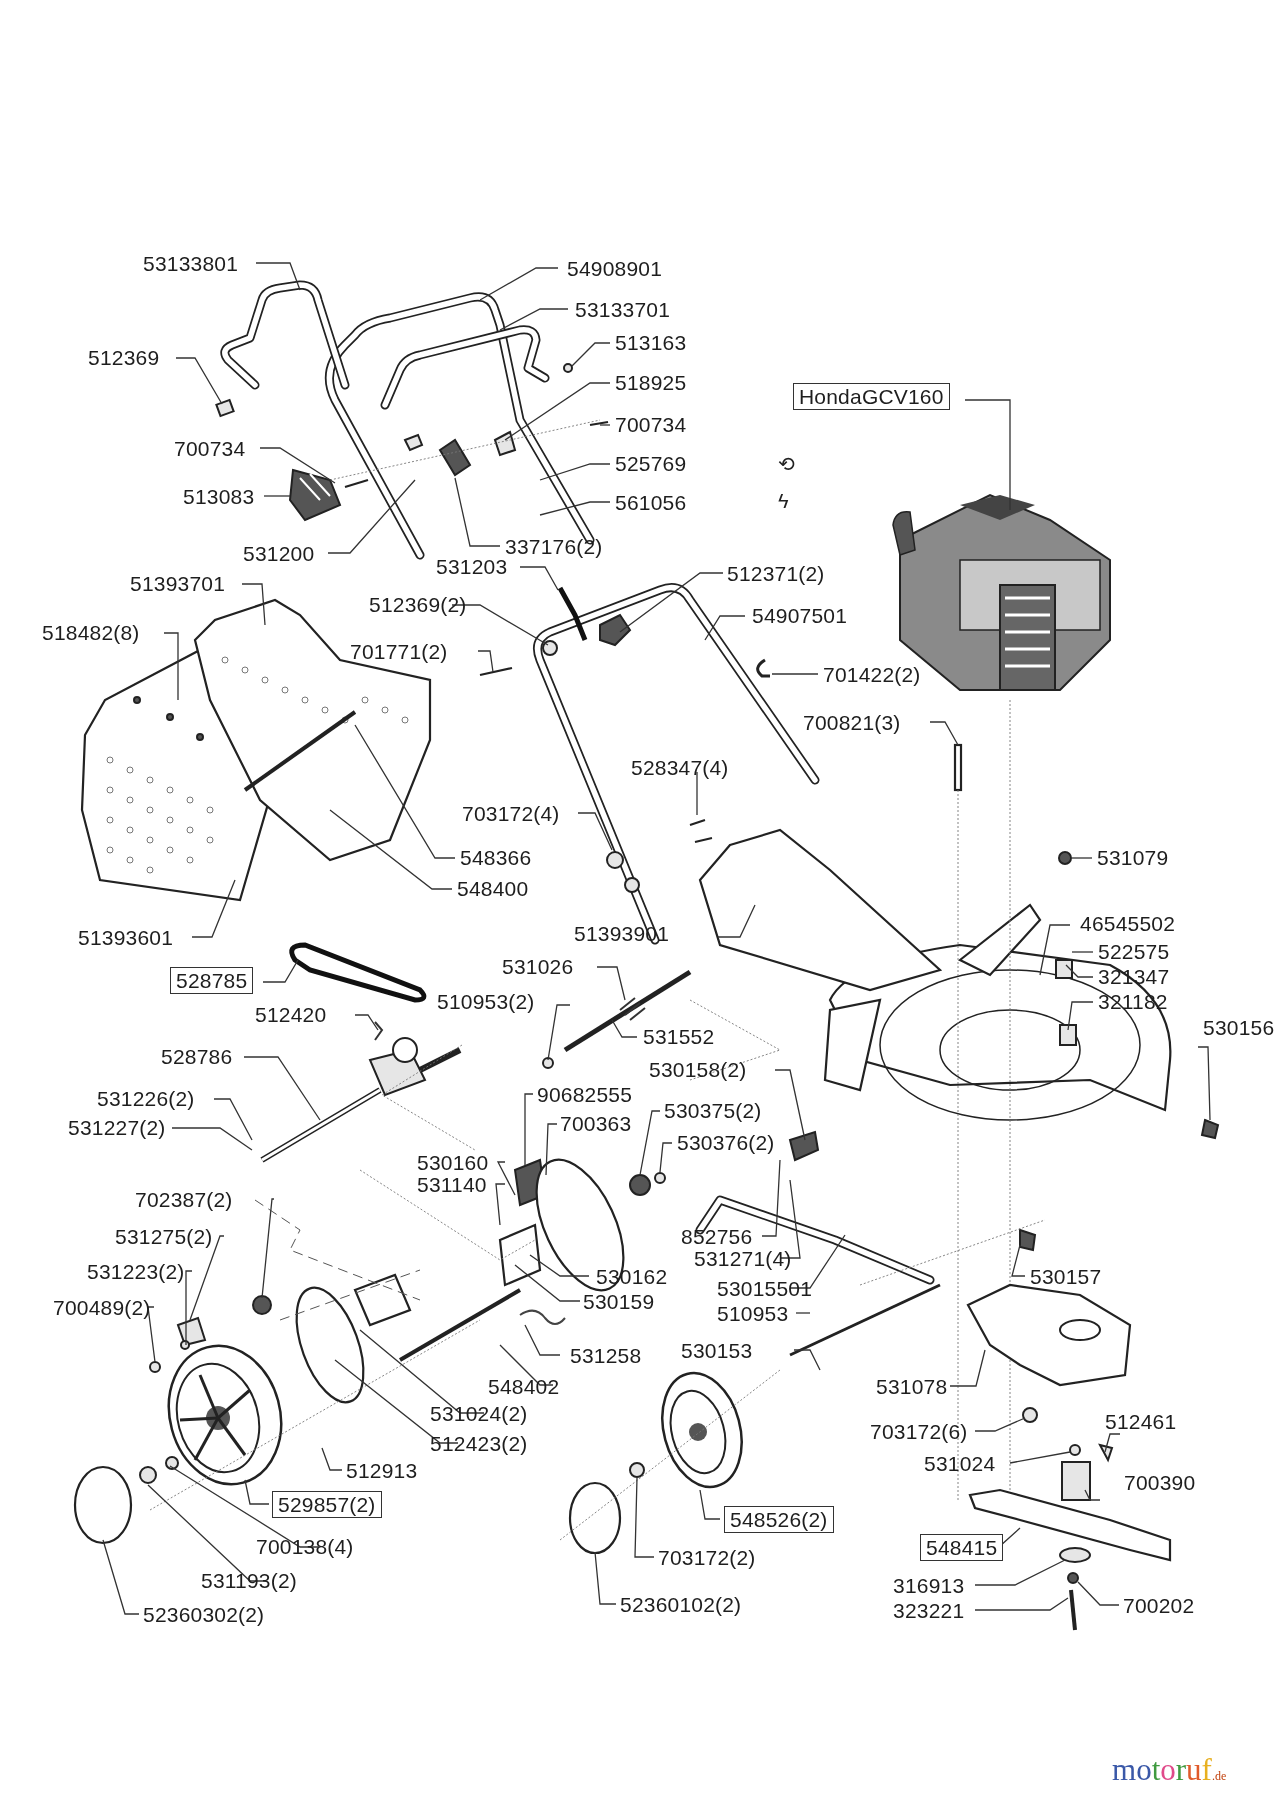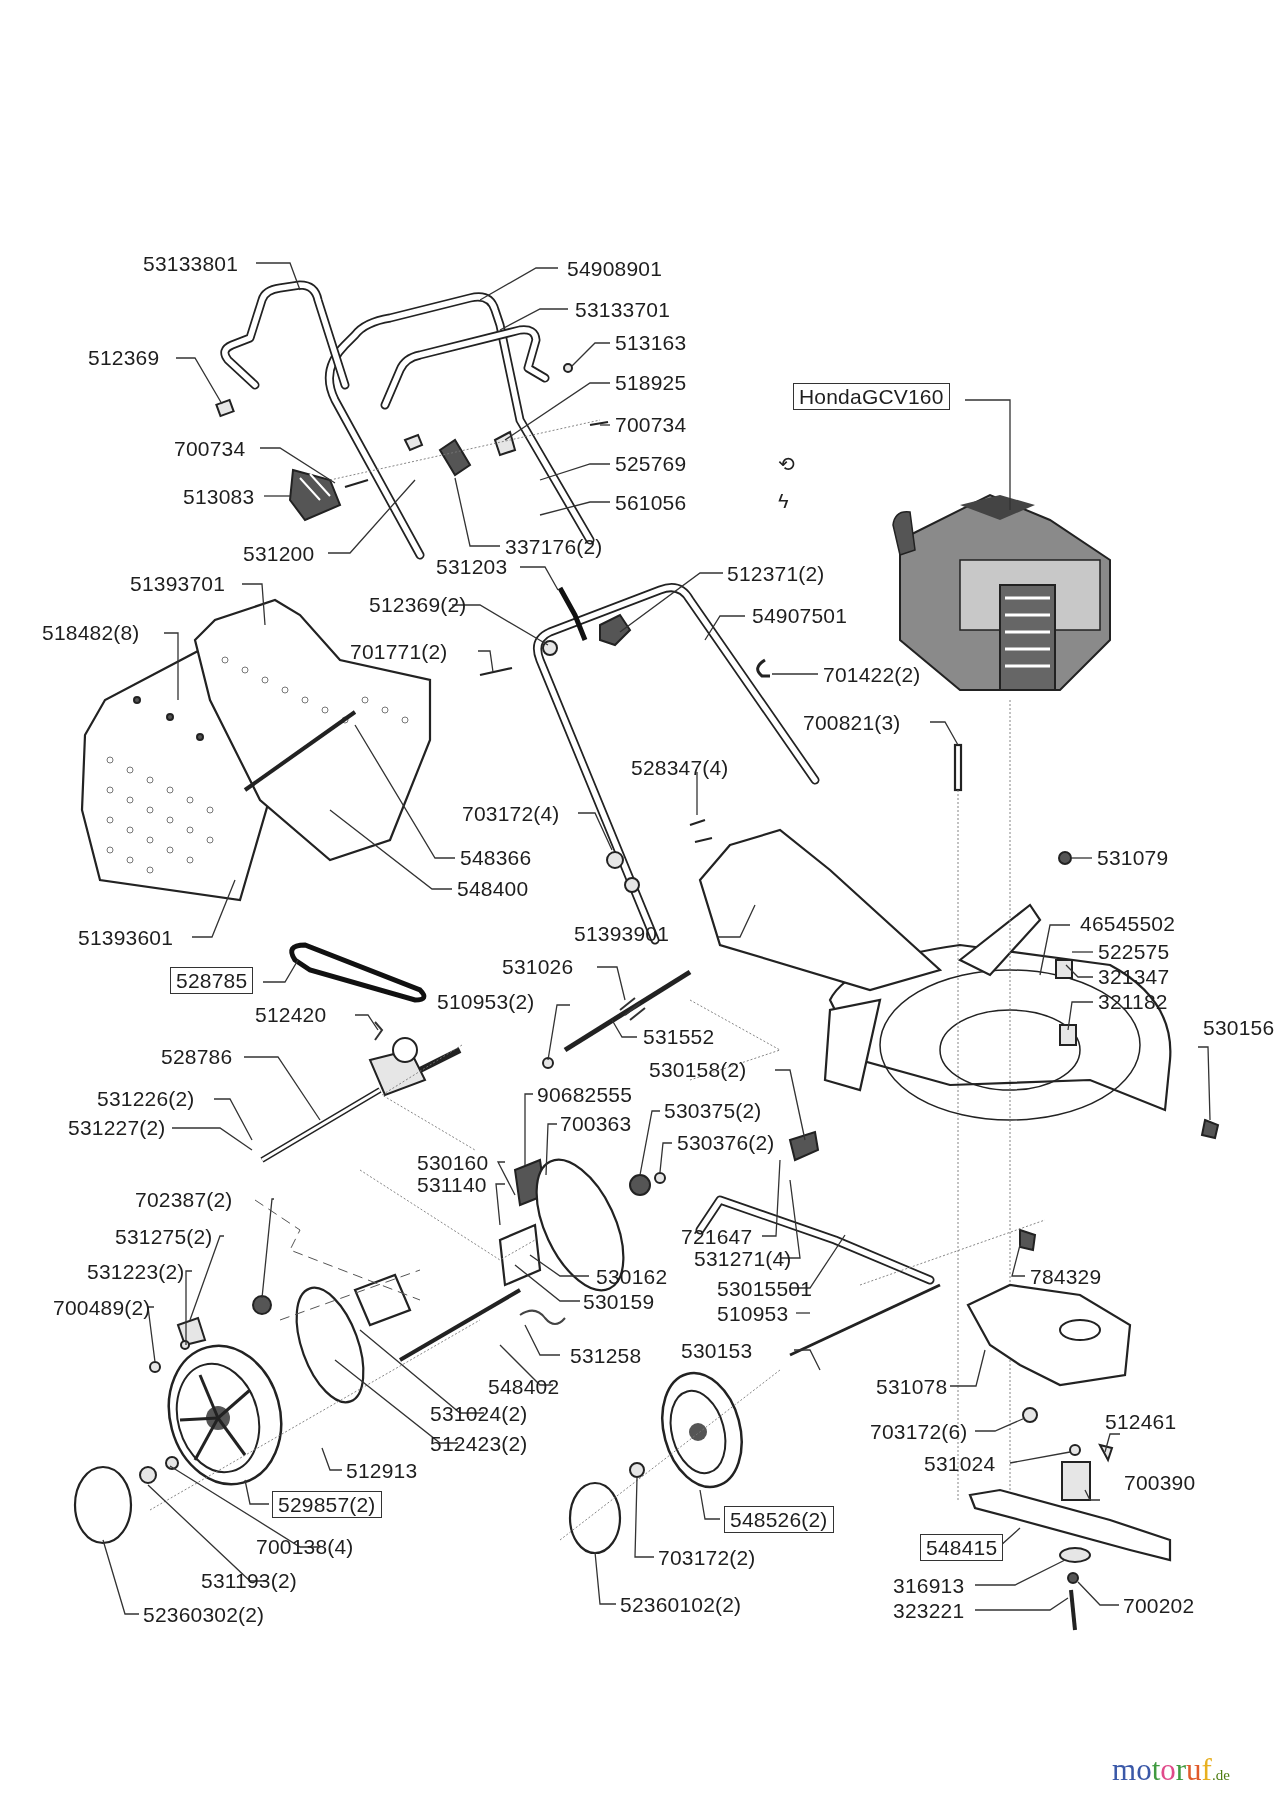--- a/index.html
+++ b/index.html
@@ -11,21 +11,21 @@
   .dash { stroke: #555; stroke-width: 1; fill: none; stroke-dasharray: 10 6; }
   .dot { stroke: #777; stroke-width: 0.9; fill: none; stroke-dasharray: 2 2; }
   .part { stroke: #222; stroke-width: 2.2; fill: #fff; }
   .partg { stroke: #222; stroke-width: 2; fill: #e6e6e6; }
   .partd { stroke: #222; stroke-width: 2; fill: #555; }
   .tube { stroke: #222; stroke-width: 9; fill: none; stroke-linecap: round; stroke-linejoin: round; }
   .tubei { stroke: #fff; stroke-width: 5.5; fill: none; stroke-linecap: round; stroke-linejoin: round; }
   .sym { position: absolute; font-size: 20px; color: #222; }
   #logo { position: absolute; left: 1112px; top: 1752px; font-family: "Liberation Serif", serif; font-size: 31px; letter-spacing: 0px; }
   #logo span { display: inline-block; }
-  #logo .tld { font-size: 15px; color: #4d7c0f; }
+  #logo .tld { font-size: 12px; color: #c2410c; }
 </style>
 </head>
 <body>
 
 <div id="stage">
   <svg id="art" width="1274" height="1800" viewBox="0 0 1274 1800">
 
     <g>
       <path class="tube" d="M420 555 L335 400 Q320 370 345 345 L355 335 Q365 322 390 318 L470 298 Q490 293 495 310 L500 325 L520 420 L590 540"></path>
       <path class="tubei" d="M420 555 L335 400 Q320 370 345 345 L355 335 Q365 322 390 318 L470 298 Q490 293 495 310 L500 325 L520 420 L590 540"></path>
@@ -352,25 +352,25 @@
   <div class="lbl" style="left:161px;top:1046px">528786</div>
   <div class="lbl" style="left:537px;top:1084px">90682555</div>
   <div class="lbl" style="left:97px;top:1088px">531226(2)</div>
   <div class="lbl" style="left:664px;top:1100px">530375(2)</div>
   <div class="lbl" style="left:560px;top:1113px">700363</div>
   <div class="lbl" style="left:68px;top:1117px">531227(2)</div>
   <div class="lbl" style="left:677px;top:1132px">530376(2)</div>
   <div class="lbl" style="left:417px;top:1152px">530160</div>
   <div class="lbl" style="left:417px;top:1174px">531140</div>
   <div class="lbl" style="left:135px;top:1189px">702387(2)</div>
-  <div class="lbl" style="left:681px;top:1226px">721647</div>
+  <div class="lbl" style="left:681px;top:1226px">852756</div>
   <div class="lbl" style="left:115px;top:1226px">531275(2)</div>
   <div class="lbl" style="left:694px;top:1248px">531271(4)</div>
   <div class="lbl" style="left:596px;top:1266px">530162</div>
-  <div class="lbl" style="left:1030px;top:1266px">784329</div>
+  <div class="lbl" style="left:1030px;top:1266px">530157</div>
   <div class="lbl" style="left:87px;top:1261px">531223(2)</div>
   <div class="lbl" style="left:717px;top:1278px">53015501</div>
   <div class="lbl" style="left:583px;top:1291px">530159</div>
   <div class="lbl" style="left:53px;top:1297px">700489(2)</div>
   <div class="lbl" style="left:717px;top:1303px">510953</div>
   <div class="lbl" style="left:681px;top:1340px">530153</div>
   <div class="lbl" style="left:570px;top:1345px">531258</div>
   <div class="lbl" style="left:876px;top:1376px">531078</div>
   <div class="lbl" style="left:488px;top:1376px">548402</div>
   <div class="lbl" style="left:430px;top:1403px">531024(2)</div>

